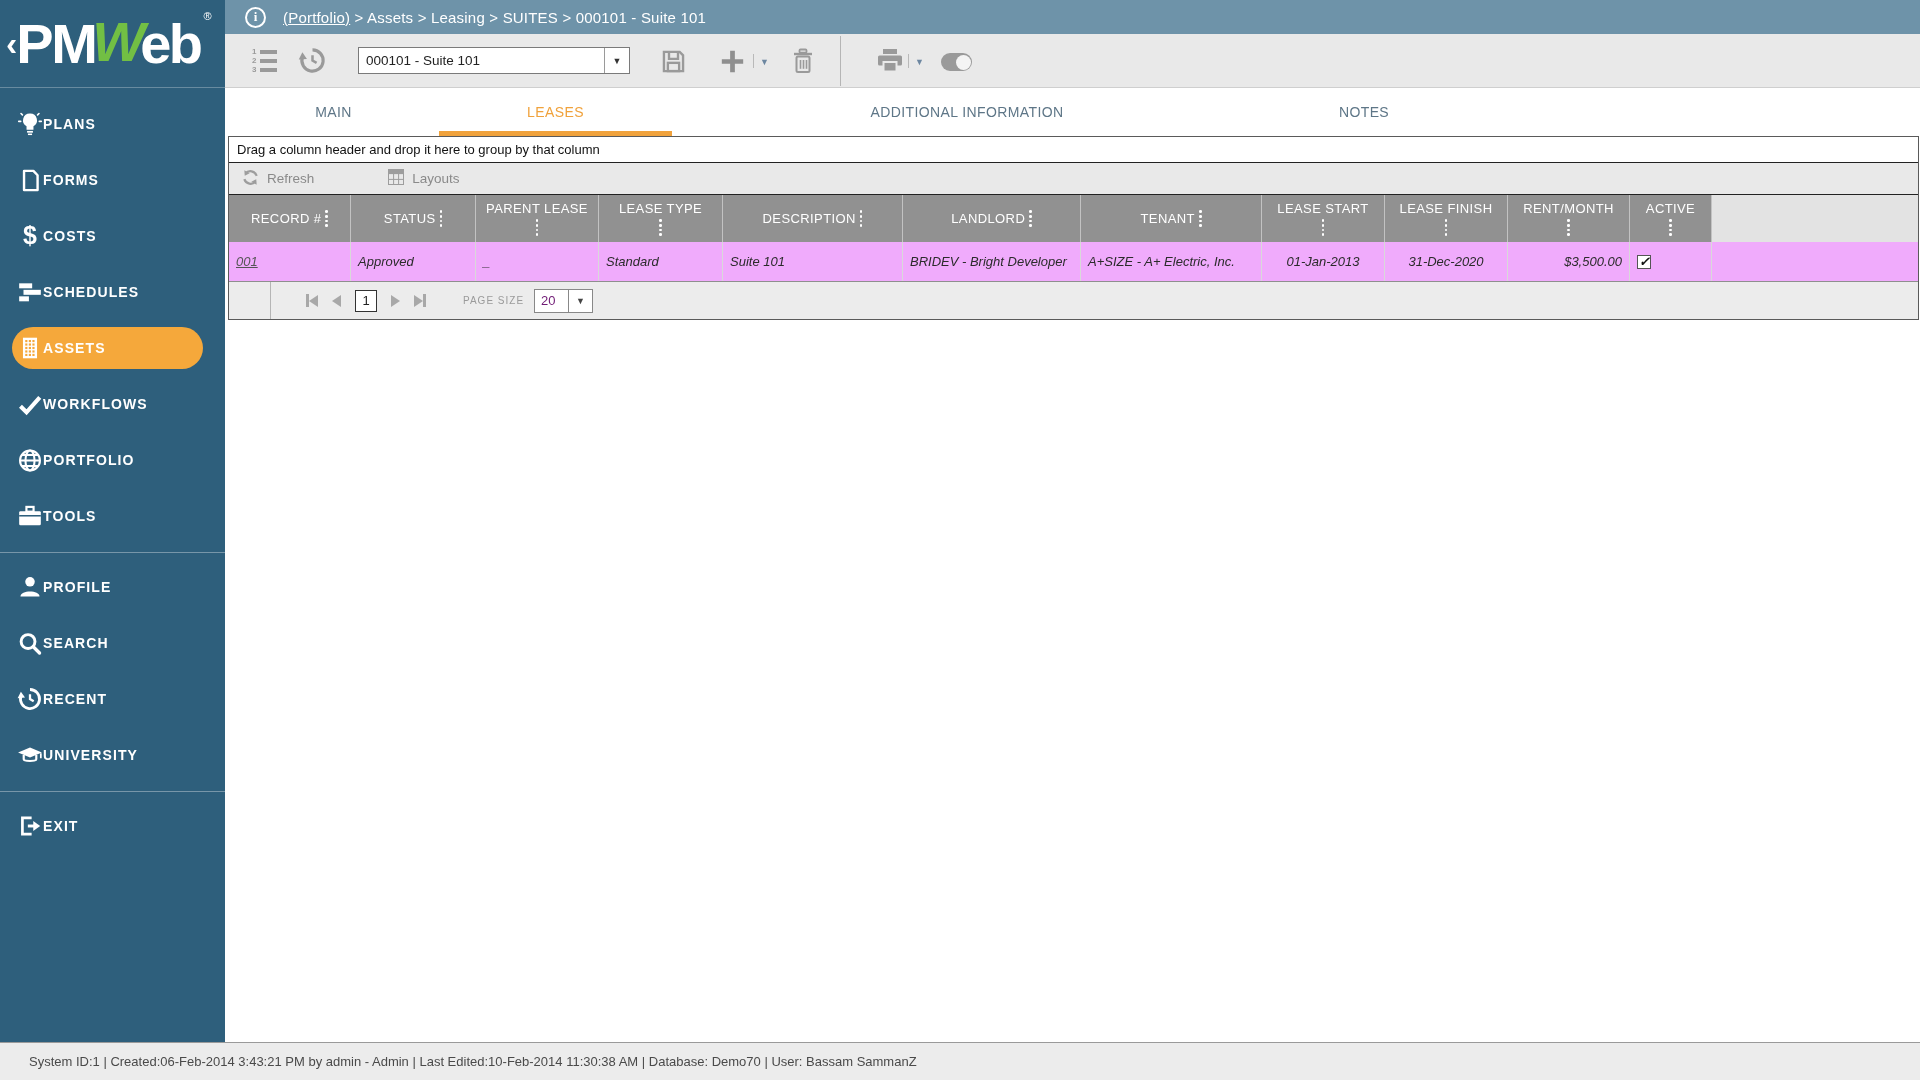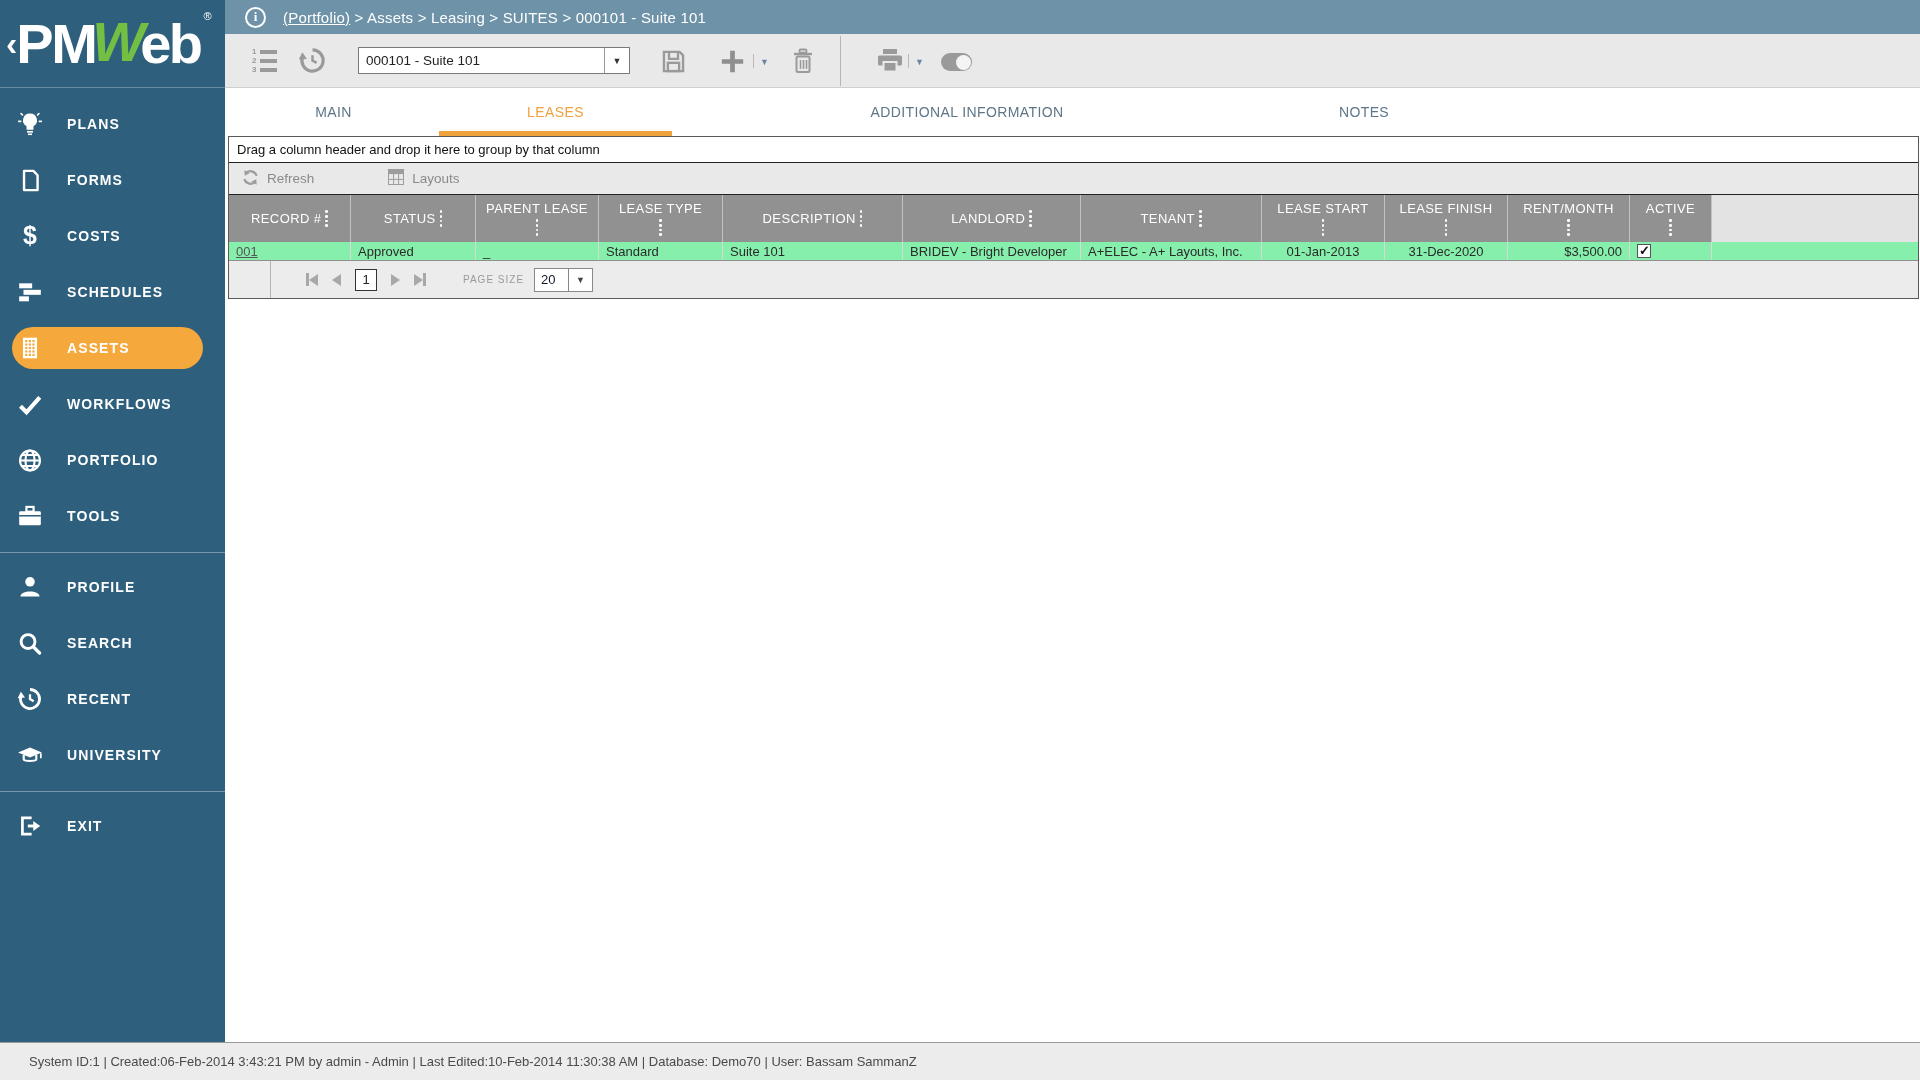--- a/index.html
+++ b/index.html
@@ -15,21 +15,21 @@
   .lg-w{color:#72BF44;font-size:56px;font-weight:bold;font-style:italic;display:inline-block;
     margin:0 -5px 0 -3px;transform:translateY(-2px);}
   .lg-reg{font-size:11px;align-self:flex-start;margin-top:10px;margin-left:3px;}
   .side-nav{position:absolute;top:96px;left:0;width:225px;}
   .side-item{position:relative;height:56px;display:flex;align-items:center;cursor:pointer;}
   .side-item.active::before{content:"";position:absolute;left:12px;right:22px;top:7px;bottom:7px;
     background:#F5A83B;border-radius:21px;}
   .side-icon{position:relative;width:26px;height:26px;margin-left:17px;display:flex;
     align-items:center;justify-content:center;flex:none;}
   .side-icon svg{display:block;}
-  .side-label{position:relative;margin-left:24px;color:#fff;font-size:14px;font-weight:bold;
+  .side-label{position:relative;color:#fff;font-size:14px;font-weight:bold;
     letter-spacing:1.1px;white-space:nowrap;}
   .side-divider{height:1px;background:rgba(255,255,255,.35);margin:8px 0 6px 0;}
 
   
   .appbar{position:absolute;left:225px;top:0;width:1695px;height:34px;background:#6E93A9;
     display:flex;align-items:center;color:#fff;}
   .info-ic{width:21px;height:21px;border:2px solid #fff;border-radius:50%;margin-left:20px;
     display:flex;align-items:center;justify-content:center;font-size:13px;font-weight:bold;
     font-family:"Liberation Serif",serif;cursor:pointer;flex:none;}
   .breadcrumb{margin-left:17px;font-size:15px;letter-spacing:.2px;white-space:nowrap;}
@@ -73,21 +73,21 @@
   .gt-btn{display:flex;align-items:center;cursor:pointer;}
   .gt-btn .lbl{margin-left:8px;}
   .hdr{display:flex;background:#919191;height:47px;}
   .th{border-right:1px solid #c2c2c2;color:#fff;font-size:13px;letter-spacing:.4px;display:flex;
     align-items:center;justify-content:center;cursor:pointer;flex:none;}
   .th.inline{flex-direction:row;gap:4px;}
   .th.below{flex-direction:column;gap:3px;}
   .th-filler{flex:1;background:#E3E3E3;border-right:none;cursor:default;}
   .dots{display:flex;flex-direction:column;gap:2px;cursor:pointer;}
   .dots i{width:2.6px;height:2.6px;border-radius:50%;background:#fff;display:block;}
-  .row{display:flex;height:18px;background:#86efac;}
+  .row{display:flex;height:39px;background:#f0abfc;font-style:italic;}
   .td{border-right:1px solid #d9d9d9;font-size:13px;color:#2b2b2b;display:flex;align-items:center;
     padding:0 7px;overflow:hidden;white-space:nowrap;flex:none;}
   .td.center{justify-content:center;}
   .td.right{justify-content:flex-end;}
   .td-filler{flex:1;border-right:none;}
   .rec-link{color:#555;text-decoration:underline;cursor:pointer;}
   .cb{width:14px;height:14px;border:1px solid #555;background:#fff;position:relative;cursor:pointer;flex:none;}
   .cb.checked::after{content:"\2713";position:absolute;left:1px;top:-2px;font-size:13px;font-weight:bold;color:#111;}
 
   
@@ -96,21 +96,21 @@
   .pg-btn{display:flex;align-items:center;margin:0 7px;cursor:pointer;}
   .pg-bar{width:3px;height:13px;background:#a8a8a8;}
   .tri-l{width:0;height:0;border-top:6.5px solid transparent;border-bottom:6.5px solid transparent;
     border-right:9.5px solid #a8a8a8;}
   .tri-r{width:0;height:0;border-top:6.5px solid transparent;border-bottom:6.5px solid transparent;
     border-left:9.5px solid #a8a8a8;}
   .pg-page{width:22px;height:22px;border:1px solid #333;background:#fff;color:#222;display:flex;
     align-items:center;justify-content:center;font-size:13px;margin:0 7px;cursor:pointer;}
   .pg-label{margin-left:30px;letter-spacing:1px;color:#9a9a9a;font-size:10px;}
   .pg-select{display:flex;margin-left:10px;border:1px solid #888;background:#fff;height:24px;cursor:pointer;}
-  .pg-sel-val{width:33px;display:flex;align-items:center;padding-left:6px;font-size:13px;color:#0f172a;}
+  .pg-sel-val{width:33px;display:flex;align-items:center;padding-left:6px;font-size:13px;color:#701a75;}
   .pg-sel-btn{width:24px;border-left:1px solid #888;display:flex;align-items:center;justify-content:center;
     color:#444;font-size:9px;background:#fff;}
 
   
   .statusbar{position:absolute;left:0;top:1042px;width:1920px;height:38px;background:#ECECEC;
     border-top:1px solid #9a9a9a;display:flex;align-items:center;color:#4a4a4a;font-size:13px;
     padding-left:29px;}
 </style>
 </head>
 <body>
@@ -477,21 +477,21 @@
   <div class="rows">
       <div class="row">
         <div class="td left" style="width: 122px;">
           <span class="rec-link">001</span>
         </div>
         <div class="td left" style="width: 125px;">Approved</div>
         <div class="td left" style="width: 123px;">_</div>
         <div class="td left" style="width: 124px;">Standard</div>
         <div class="td left" style="width: 180px;">Suite 101</div>
         <div class="td left" style="width: 178px;">BRIDEV - Bright Developer</div>
-        <div class="td left" style="width: 181px;">A+ELEC - A+ Layouts, Inc.</div>
+        <div class="td left" style="width: 181px;">A+SIZE - A+ Electric, Inc.</div>
         <div class="td center" style="width: 123px;">01-Jan-2013</div>
         <div class="td center" style="width: 123px;">31-Dec-2020</div>
         <div class="td right" style="width: 122px;">$3,500.00</div>
         <div class="td left" style="width: 82px;">
           <span class="cb checked"></span>
         </div>
         <div class="td td-filler"></div>
       </div>
     </div>
   <div class="pager">

